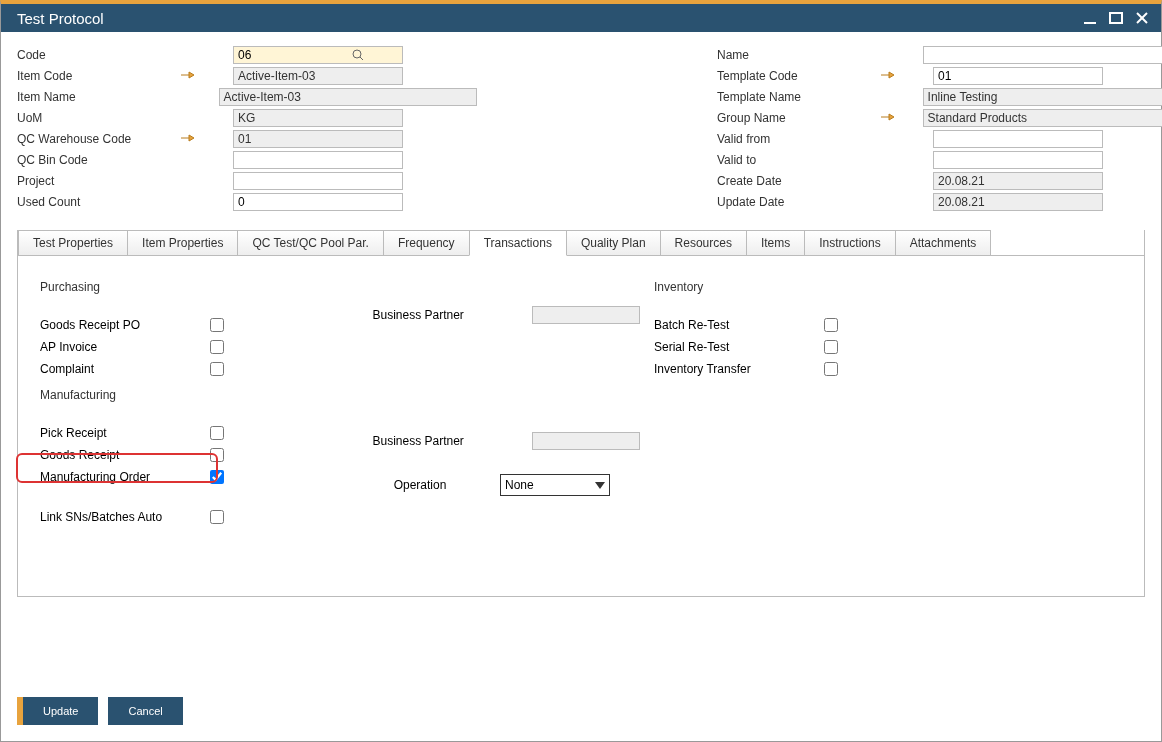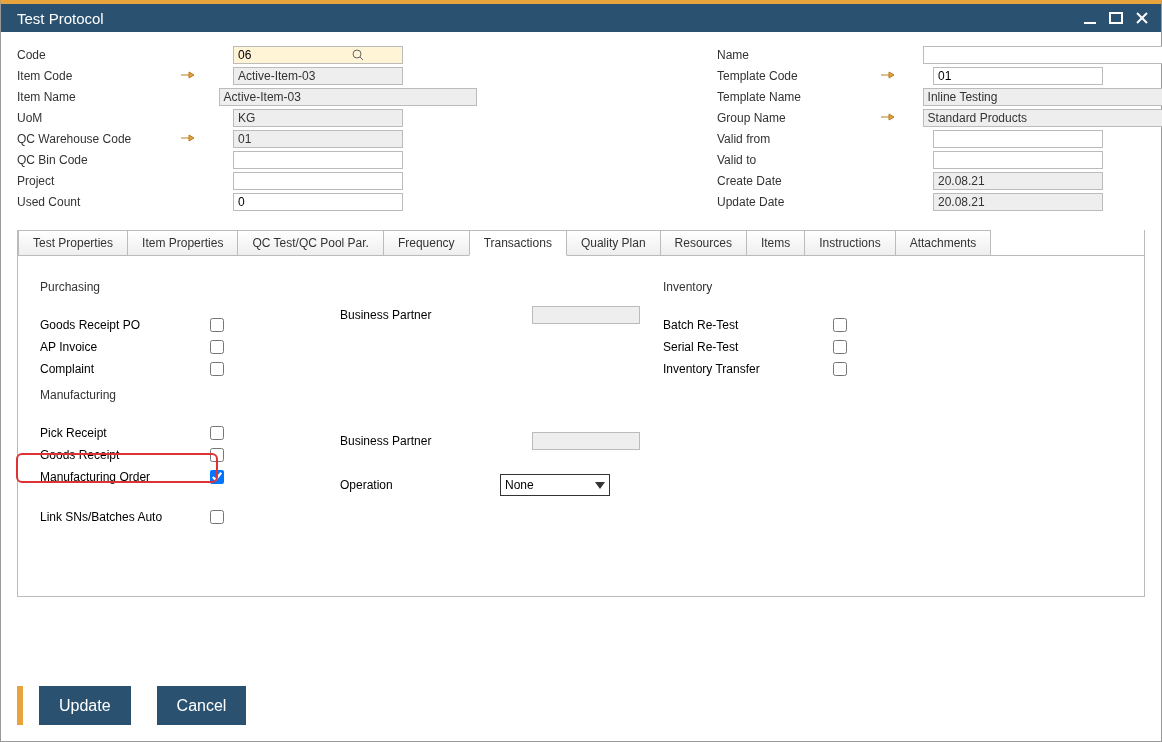--- a/index.html
+++ b/index.html
@@ -31,29 +31,29 @@
   .tab { padding: 5px 14px; border: 1px solid #bbb; border-bottom: none; background: linear-gradient(#fff,#eee); margin-right: -1px; cursor: pointer; color: #333; white-space: nowrap; }
   .tab.active { background: #fff; position: relative; z-index: 2; border-bottom: 1px solid #fff; margin-bottom: -1px; }
   .tabpanel { padding: 18px 22px; min-height: 340px; }
   .section-title { color: #333; margin: 6px 0 10px 0; }
   .check-row { display: flex; align-items: center; height: 22px; gap: 6px; }
   .check-row .clabel { width: 160px; }
   .checkbox { width: 14px; height: 14px; }
   .flex-row { display: flex; }
   .col2 { width: 300px; }
   .col3 { width: 300px; }
-  .col4 { width: 300px; margin-left: 23px; }
+  .col4 { width: 300px; margin-left: 14px; }
   .bp-row { display: flex; align-items: center; height: 22px; }
-  .bp-row .bp-label { width: 160px; }
+  .bp-row .bp-label { width: 160px; text-align: center; }
   .bp-row .bp-field { width: 110px; }
   .select { width: 110px; height: 22px; border: 1px solid #333; background: #fff; padding: 0 4px; display: flex; align-items: center; justify-content: space-between; }
   .select .caret { border-left: 5px solid transparent; border-right: 5px solid transparent; border-top: 7px solid #333; }
   .highlight-box { border: 2px solid #d33; border-radius: 6px; position: absolute; pointer-events: none; }
   .footer { position: absolute; bottom: 16px; left: 16px; display: flex; gap: 10px; }
-  .btn { background: #2a5270; color: #fff; border: none; padding: 6px 20px; font-size: 16px; cursor: pointer; height: 39px; line-height: 14px; margin-left: 16px; }
+  .btn { background: #2a5270; color: #fff; border: none; padding: 6px 20px; font-size: 11px; cursor: pointer; height: 28px; line-height: 14px; }
   .btn-wrap { border-left: 6px solid #e8a33d; display: inline-flex; }
   .used-count-field { background: #fff; }
 </style>
 </head>
 <body>
 
 <div class="window">
   <div class="titlebar">
     <span class="title">Test Protocol</span>
     <div class="controls">

